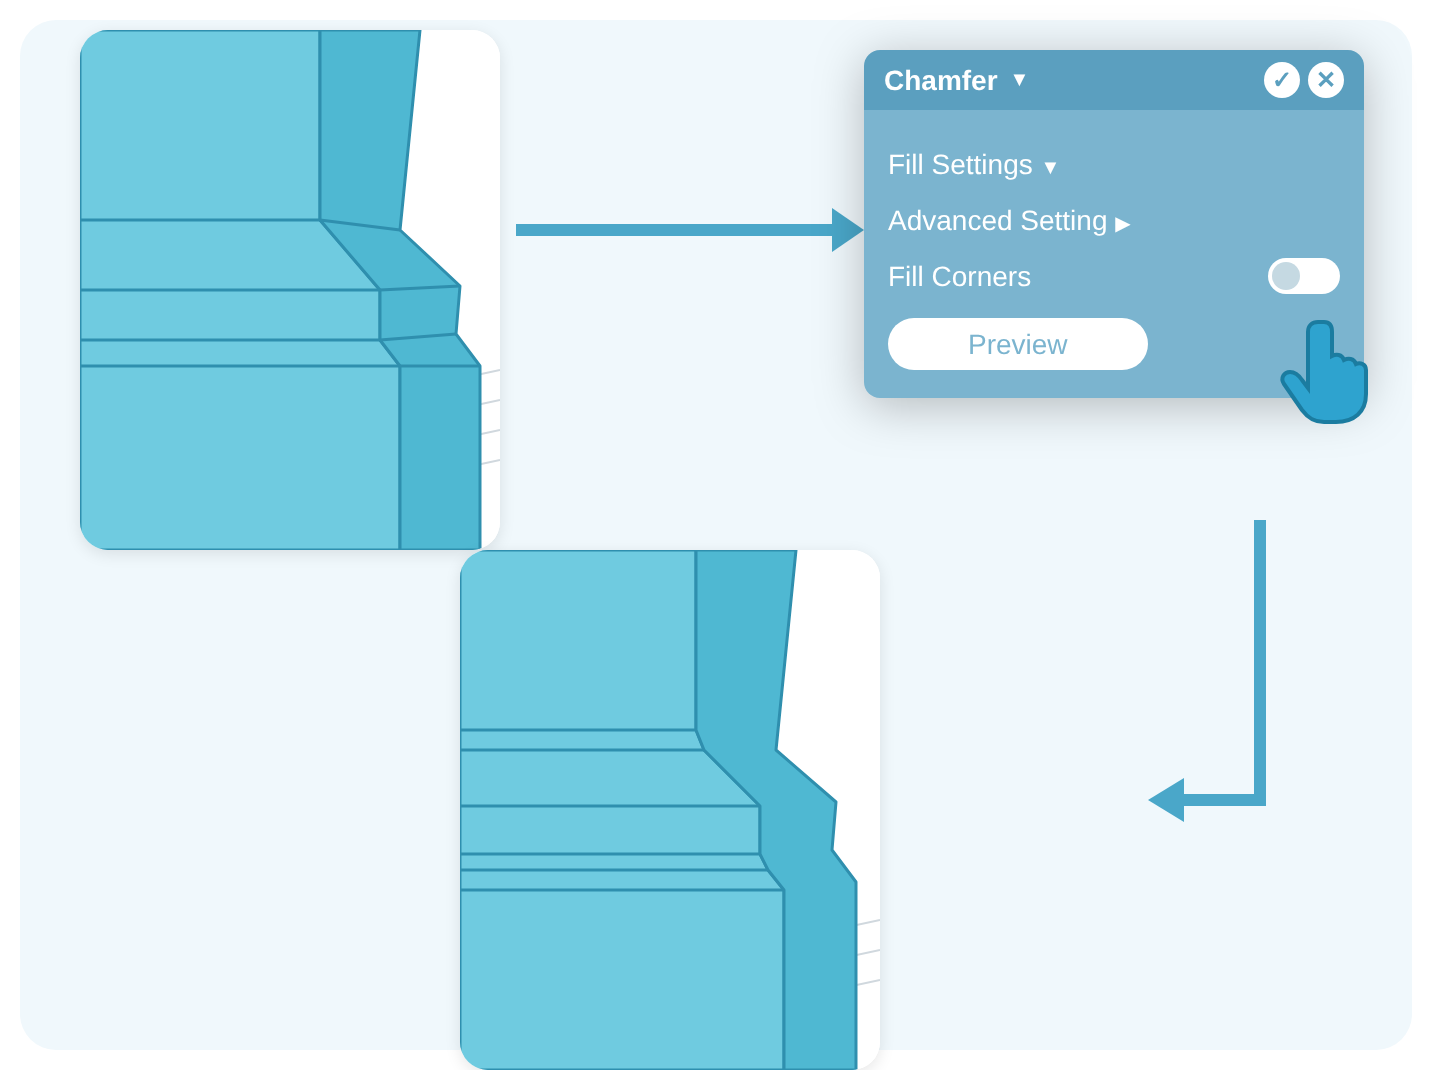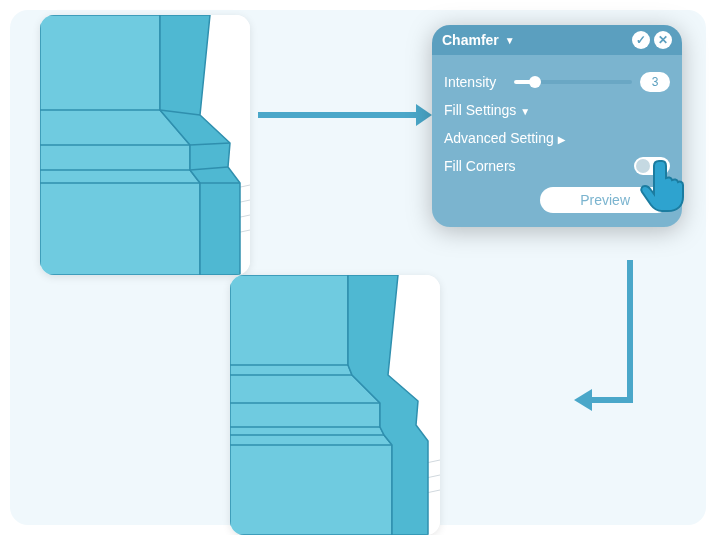--- a/index.html
+++ b/index.html
@@ -1,39 +1,39 @@
 <!DOCTYPE html>
 <html><head>
 <meta charset="utf-8">
 <style>
   html,body{margin:0;padding:0;width:716px;height:535px;font-family:-apple-system,BlinkMacSystemFont,"Segoe UI",Arial,sans-serif;background:#fff;color:#fff}
   .stage{position:relative;width:696px;height:515px;margin:10px;background:#f0f8fc;border-radius:18px}
   .thumb{position:absolute;width:210px;height:260px;background:#fff;border-radius:14px;box-shadow:0 2px 8px rgba(0,0,0,.1);overflow:hidden}
   .thumb.before{left:30px;top:5px}
   .thumb.after{left:220px;top:265px}
   .thumb svg{width:100%;height:100%;display:block}
-  .panel{position:absolute;left:422px;top:15px;width:250px;border-radius:18px;overflow:hidden;filter:drop-shadow(0 4px 12px rgba(0,0,0,.25))}
+  .panel{position:absolute;left:422px;top:15px;width:250px;border-radius:8px;overflow:hidden;filter:drop-shadow(0 4px 12px rgba(0,0,0,.25))}
   .panel-head{display:flex;align-items:center;justify-content:space-between;background:#5b9fbf;padding:6px 10px}
   .panel-title{display:flex;align-items:center;gap:6px;font-weight:600;font-size:14px}
   .head-btns{display:flex;gap:4px}
   .head-btn{width:18px;height:18px;border-radius:50%;background:#fff;color:#5b9fbf;font-size:12px;font-weight:700;display:flex;align-items:center;justify-content:center;border:none;cursor:pointer}
   .panel-body{background:#7bb4cf;padding:10px 12px 14px}
   .row{display:flex;align-items:center;justify-content:space-between;margin:6px 0;min-height:22px}
   .label{font-size:14px}
   .label.bold{font-weight:400}
   .slider-row .label{flex:0 0 62px}
   .slider{flex:1;height:4px;background:#6aa7c4;border-radius:2px;position:relative;margin:0 8px;cursor:pointer}
   .slider .track{position:absolute;left:0;top:0;height:4px;width:18%;background:#fff;border-radius:2px}
   .slider .dot{position:absolute;left:18%;top:-4px;width:12px;height:12px;border-radius:50%;background:#fff;transform:translateX(-50%)}
   .val{width:30px;height:20px;border-radius:10px;background:#fff;color:#5b9fbf;font-size:12px;display:flex;align-items:center;justify-content:center}
   .toggle{width:36px;height:18px;border-radius:10px;background:#fff;position:relative;cursor:pointer}
   .toggle .knob{position:absolute;width:14px;height:14px;border-radius:50%;background:#7bb4cf;top:2px}
   .toggle.on .knob{right:2px;background:#40b2d6}
   .toggle.off .knob{left:2px;background:#c5d9e2}
-  .preview{display:flex;justify-content:flex-end;margin-top:10px}
+  .preview{display:flex;justify-content:flex-start;margin-top:10px}
   .preview-btn{background:#fff;color:#7bb4cf;border:none;border-radius:14px;padding:5px 40px;font-size:14px;cursor:pointer}
   .pointer{position:absolute;left:628px;top:145px;width:60px;height:60px}
   .arrow-right{position:absolute;left:246px;top:90px}
   .arrow-down{position:absolute;left:560px;top:250px}
 </style>
 </head>
 <body>
 
 <div class="stage">
 
@@ -103,28 +103,20 @@
       <div class="head-btns">
         <button class="head-btn">
             <span>✓</span>
           </button>
         <button class="head-btn">
             <span>✕</span>
           </button>
       </div>
     </div>
     <div class="panel-body">
-      <div class="row slider-row">
-        <span class="label">Intensity</span>
-        <div class="slider">
-            <div class="track"></div>
-            <div class="dot"></div>
-          </div>
-        <div class="val">3</div>
-      </div>
       <div class="row">
         <span class="label bold"><span>Fill Settings</span> <span style="font-size:10px">▼</span></span>
       </div>
       <div class="row">
         <span class="label bold"><span>Advanced Setting</span> <span style="font-size:10px">▶</span></span>
       </div>
       <div class="row">
         <span class="label">Fill Corners</span>
         <div class="toggle off">
             <div class="knob"></div>

